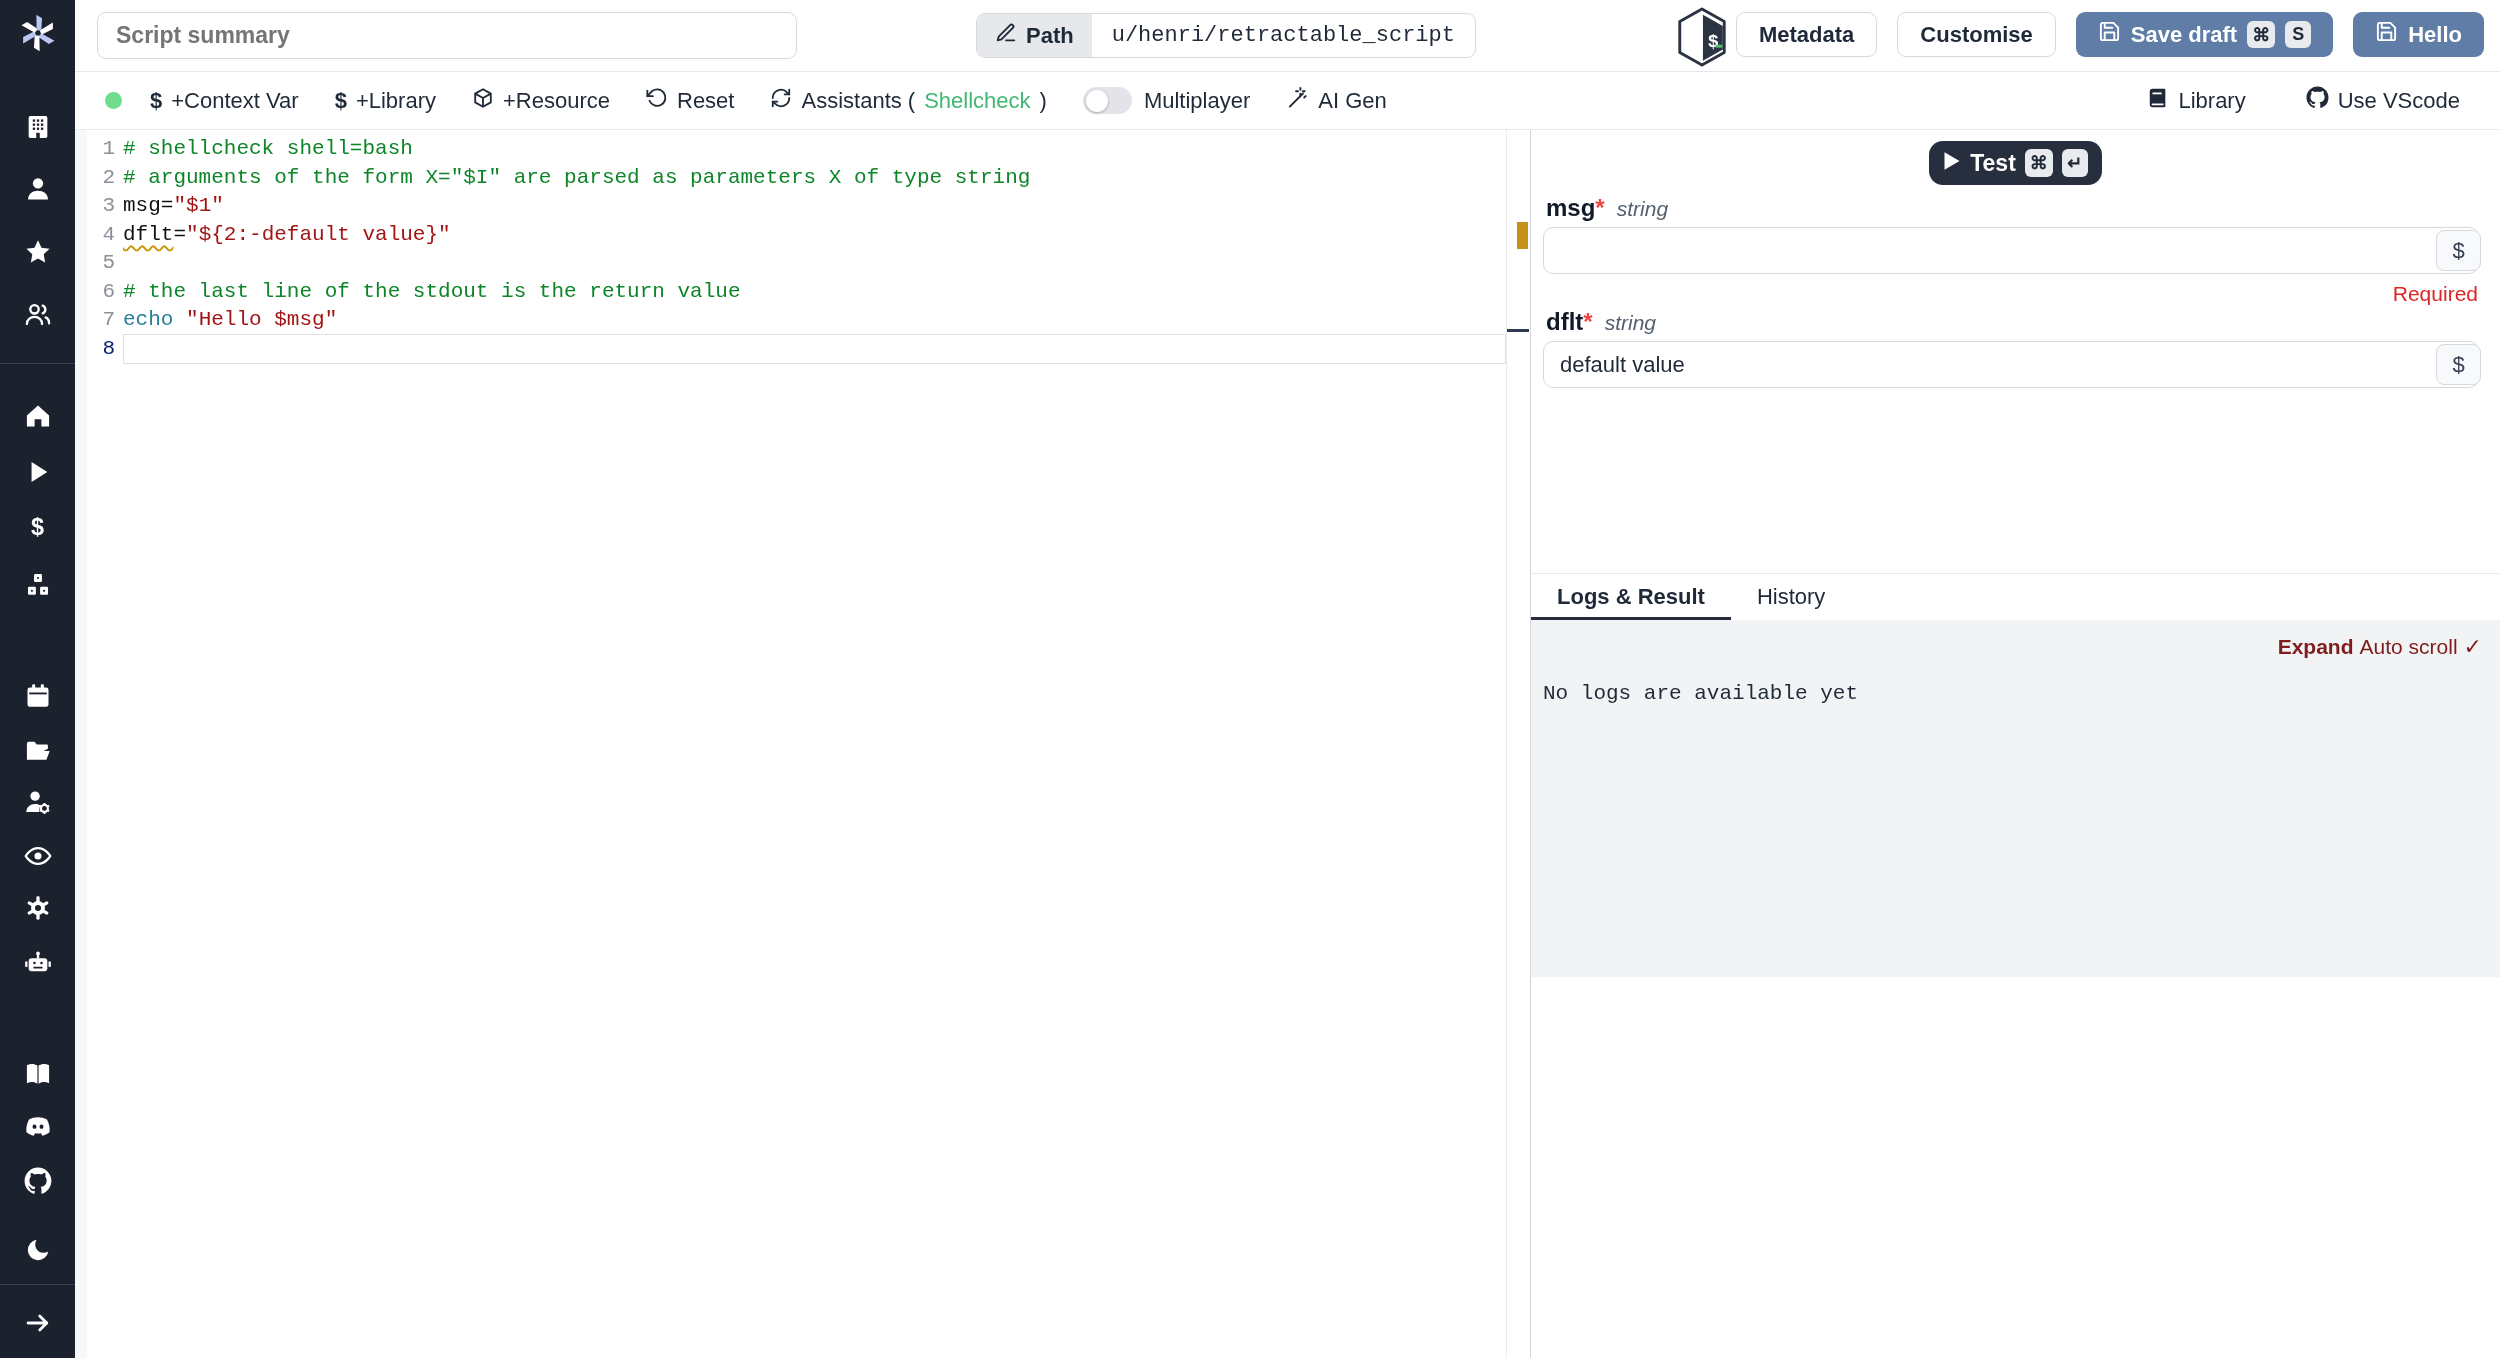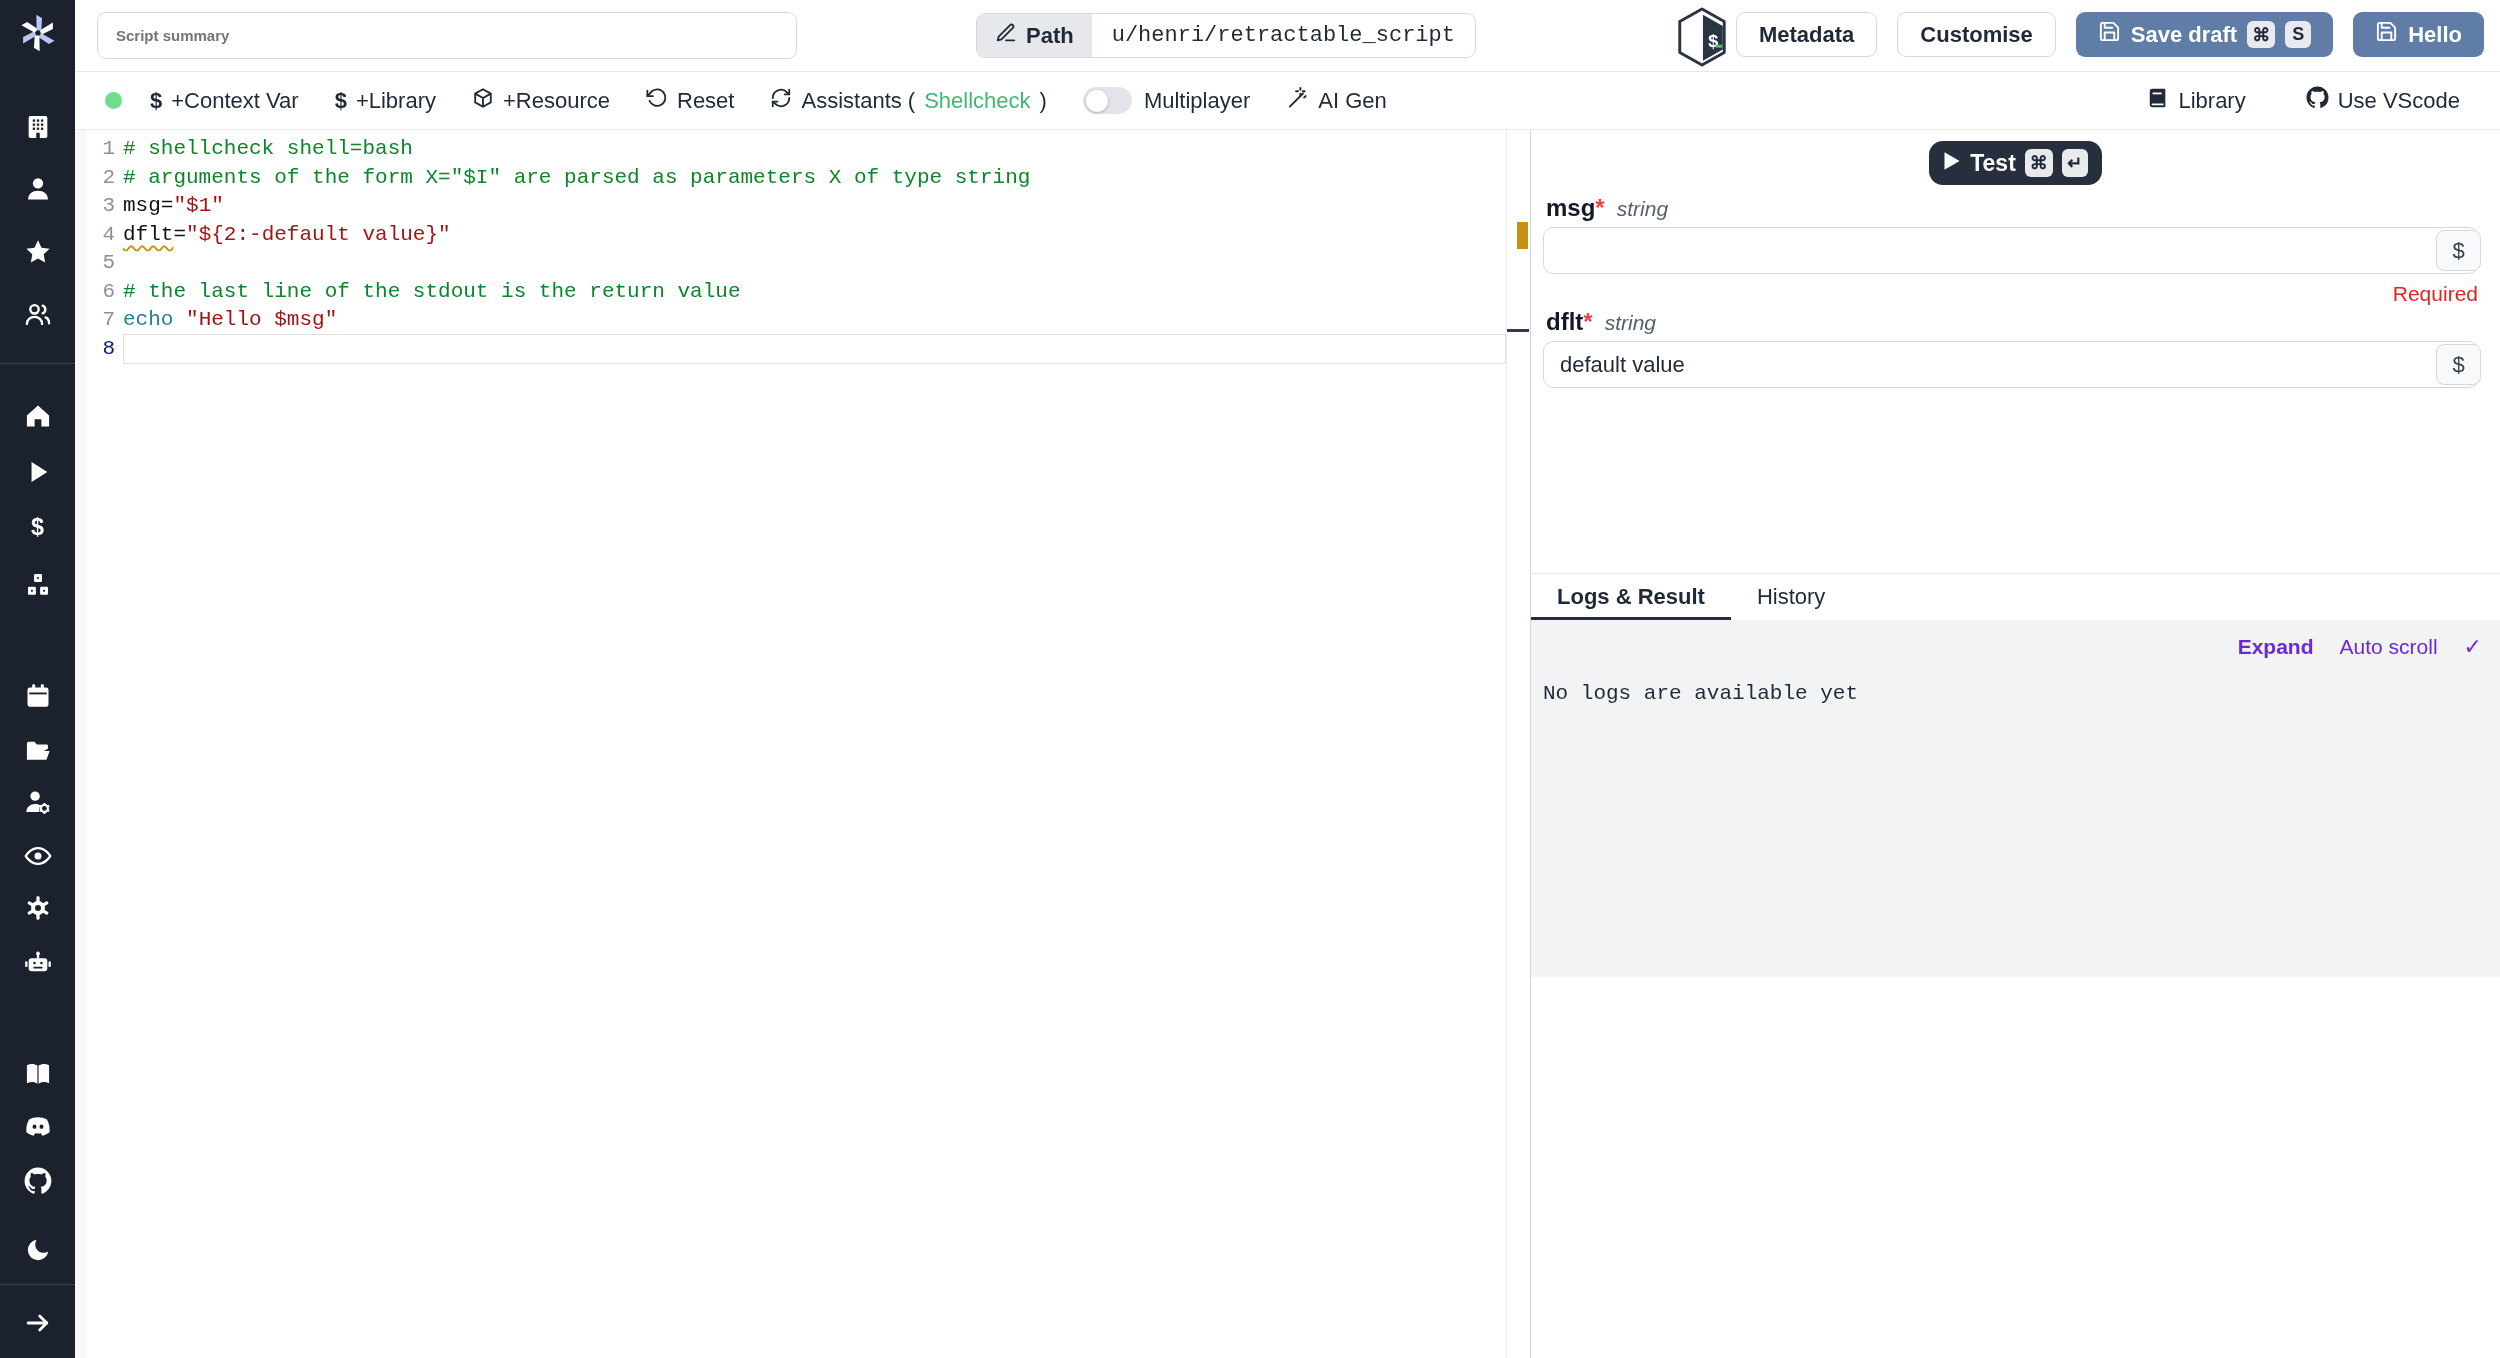--- a/index.html
+++ b/index.html
@@ -8,21 +8,21 @@
 
   
   .sidebar { position:absolute; left:0; top:0; width:75px; height:1358px; background:#1c212e; z-index:10; }
   .sb-icon { position:absolute; left:0; width:75px; height:34px; display:flex; align-items:center; justify-content:center; color:#fff; cursor:pointer; }
   .sb-icon svg { display:block; }
   .sb-div { position:absolute; left:0; width:75px; border-top:1px solid #3a4152; }
   .logo { position:absolute; left:0; top:12px; width:75px; display:flex; justify-content:center; }
 
   
   .topbar { position:absolute; left:75px; top:0; width:2425px; height:72px; background:#fff; border-bottom:1px solid #e5e7eb; }
-  .summary-input { position:absolute; left:22px; top:12px; width:700px; height:47px; border:1px solid #d5d9de; border-radius:9px; font-family:"Liberation Sans",sans-serif; font-size:15px; font-weight:600; color:#0369a1; padding:0 18px; outline:none; background:#fff; }
+  .summary-input { position:absolute; left:22px; top:12px; width:700px; height:47px; border:1px solid #d5d9de; border-radius:9px; font-family:"Liberation Sans",sans-serif; font-size:23px; font-weight:600; color:#0369a1; padding:0 18px; outline:none; background:#fff; }
   .path-group { position:absolute; left:901px; top:13px; height:45px; display:flex; border:1px solid #d5d9de; border-radius:9px; overflow:hidden; background:#fff; }
   .path-btn { display:flex; align-items:center; gap:9px; background:#e6e8eb; padding:0 18px; font-size:22px; font-weight:600; color:#1f2937; cursor:pointer; }
   .path-val { display:flex; align-items:center; padding:0 20px; font-family:"Liberation Mono",monospace; font-size:22px; color:#1f2937; }
   .lang-badge { position:absolute; left:1598px; top:6px; cursor:default; }
   .tb-actions { position:absolute; right:16px; top:12px; display:flex; gap:20px; }
   .btn { height:45px; display:flex; align-items:center; gap:10px; border-radius:9px; font-size:22px; font-weight:600; padding:0 22px; cursor:pointer; border:1px solid transparent; white-space:nowrap; }
   .btn.light { background:#fff; border-color:#d5d9de; color:#1f2937; }
   .btn.blue { background:#5f7da6; color:#fff; border:none; }
   .kbd { min-width:26px; height:27px; padding:0 5px; background:#e8eaee; border-radius:6px; color:#1f2937; font-size:18px; font-weight:600; display:flex; align-items:center; justify-content:center; }
 
@@ -62,21 +62,21 @@
   .field-label .req { color:#ef4444; }
   .field-label .type { font-size:21px; font-weight:400; font-style:italic; color:#55606e; margin-left:12px; }
   .arg-input { position:absolute; left:12px; width:936px; height:47px; border:1px solid #d5d9de; border-radius:10px; background:#fff; font-size:22px; color:#1f2937; padding:0 60px 0 16px; outline:none; font-family:"Liberation Sans",sans-serif; }
   .dollar-suffix { position:absolute; width:45px; height:41px; border:1px solid #d5d9de; border-radius:8px; background:#f8f9fa; display:flex; align-items:center; justify-content:center; font-size:22px; color:#374151; cursor:pointer; }
   .required-msg { position:absolute; right:22px; top:152px; font-size:21px; color:#dc2626; }
   .tabs { position:absolute; left:0; top:443px; width:100%; height:47px; border-top:1px solid #e7e9ec; display:flex; align-items:stretch; padding-left:0; }
   .tab { display:flex; align-items:center; padding:0 26px; font-size:22px; color:#1f2937; cursor:pointer; position:relative; }
   .tab.active { font-weight:600; }
   .tab.active::after { content:""; position:absolute; left:0; right:0; bottom:0; height:3px; background:#252d3d; }
   .logs-pane { position:absolute; left:0; top:490px; width:100%; height:357px; background:#f1f3f5; }
-  .logs-toolbar { position:absolute; top:14px; right:18px; display:flex; align-items:center; gap:26px; font-size:21px; color:#6d28d9; }
+  .logs-toolbar { position:absolute; top:14px; right:18px; display:flex; align-items:center; gap:6px; font-size:21px; color:#7f1d1d; }
   .logs-toolbar .expand { font-weight:700; cursor:pointer; }
   .logs-toolbar .check { font-size:22px; }
   .no-logs { position:absolute; left:12px; top:62px; font-family:"Liberation Mono",monospace; font-size:21px; color:#1f2937; }
   .result-pane { position:absolute; left:0; top:847px; width:100%; height:381px; background:#fff; border-top:2px solid #d8dbe0; }
   .result-hint { position:absolute; left:12px; top:24px; font-size:22px; color:#1f2937; }
 </style>
 </head>
 <body>
 
 <div class="app">

